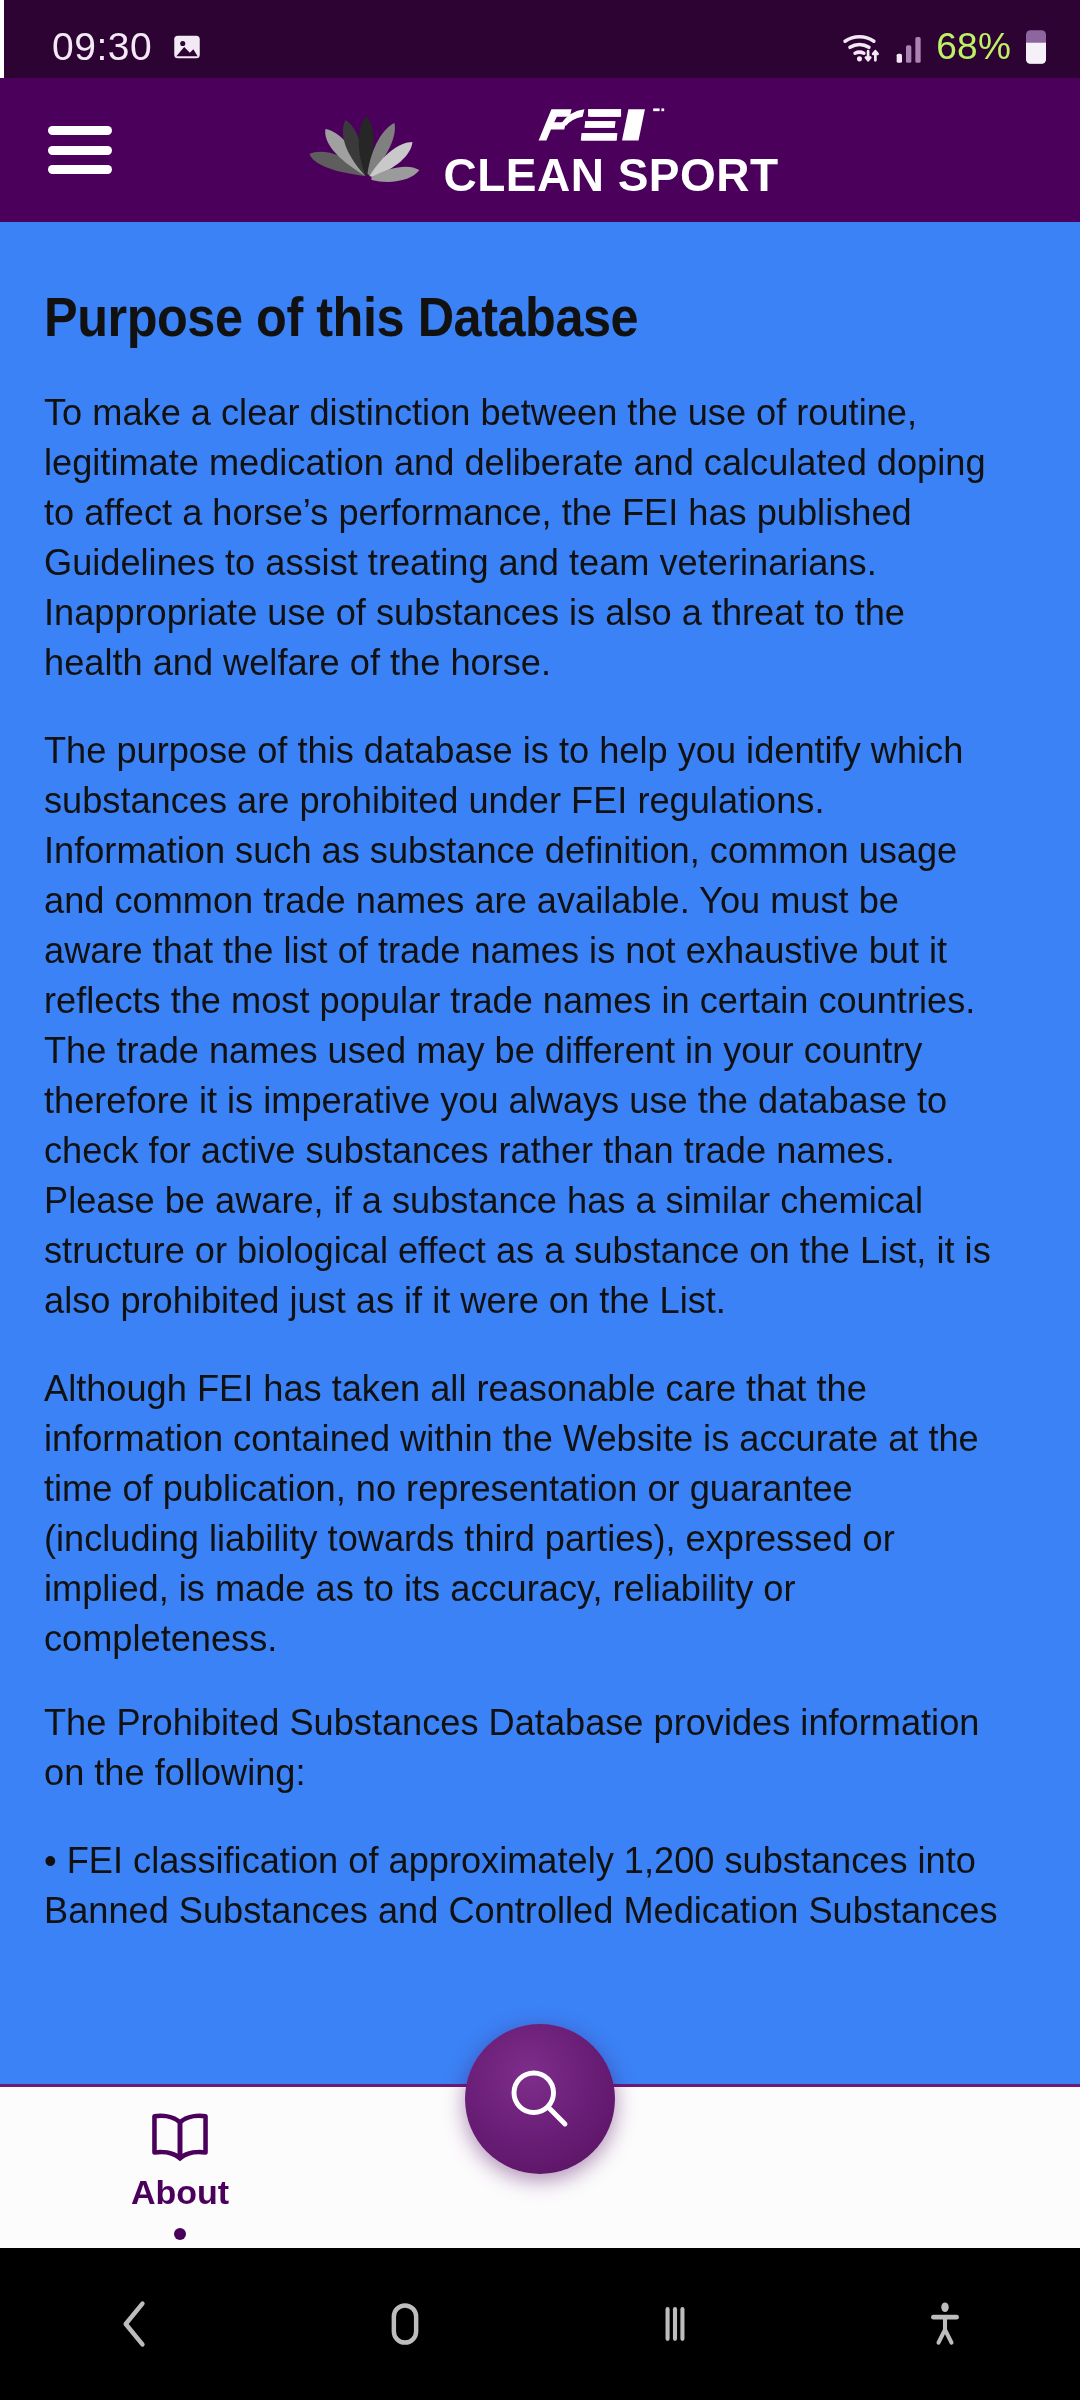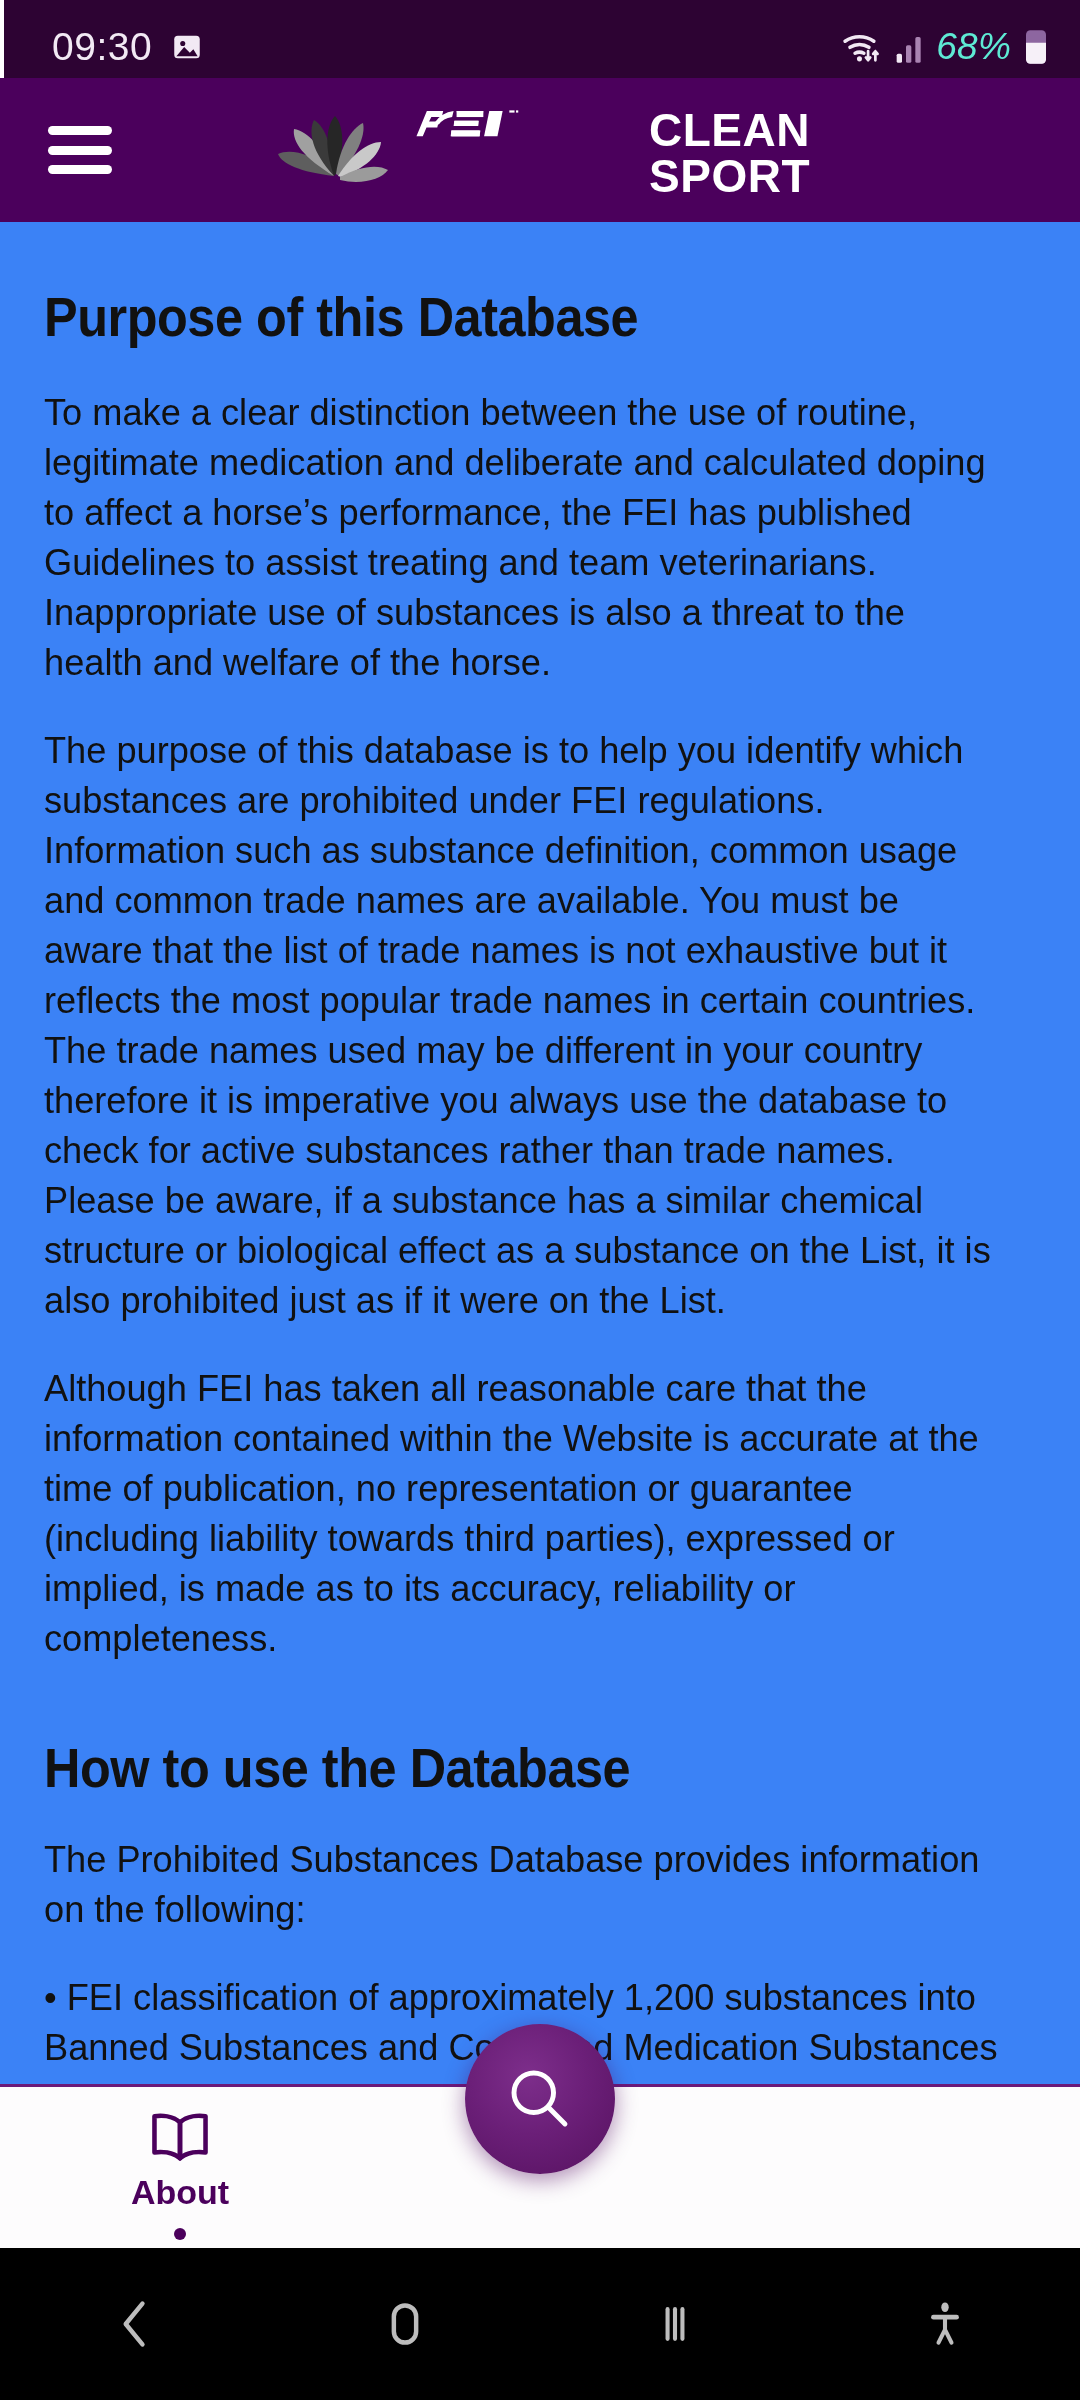--- a/index.html
+++ b/index.html
@@ -14,40 +14,40 @@
   
   .statusbar {
     position:absolute; top:0; left:4px; width:1080px; height:94px;
     background:#2d0333;
     display:flex; align-items:center; justify-content:space-between;
     padding:0 34px 0 48px;
   }
   .sb-left { display:flex; align-items:center; gap:18px; }
   .sb-clock { color:#f2e9f4; font-size:39px; letter-spacing:0.5px; font-weight:400; }
   .sb-right { display:flex; align-items:center; gap:11px; }
-  .sb-pct { color:#5eead4; font-size:37px; font-weight:400; letter-spacing:0.2px;font-style:italic; }
+  .sb-pct { color:#bef264; font-size:37px; font-weight:400; letter-spacing:0.2px; }
 
   
   .appbar {
     position:absolute; top:78px; left:0; width:1080px; height:144px;
     background:#4b005c;
     display:flex; align-items:center;
   }
   .hamburger {
     position:absolute; left:48px; top:50%; transform:translateY(-50%);
     width:64px; height:48px; display:flex; flex-direction:column;
     justify-content:space-between; cursor:pointer;
   }
   .hamburger span { display:block; height:9px; background:#ffffff; border-radius:5px; width:100%; }
   .brand {
     position:absolute; left:50%; transform:translateX(-50%);
     display:flex; align-items:center; gap:14px;
   }
   .brand-mark { width:128px; height:96px; flex:none; }
-  .brand-text { display:flex; flex-direction:row; line-height:1;text-align:right; }
+  .brand-text { display:flex; flex-direction:column; line-height:1; }
   .brand-fei { height:44px; }
   .brand-clean {
     color:#fff; font-size:46px; font-weight:700; letter-spacing:0.5px;
     font-family:"Liberation Sans", sans-serif; margin-top:6px;
   }
 
   .header-shadow {
     position:absolute; top:222px; left:0; width:1080px; height:22px;
     background:linear-gradient(to bottom, rgba(60,30,60,0.22), rgba(255,255,255,0));
     pointer-events:none;
@@ -189,23 +189,20 @@
   </div>
   <div class="header-shadow"></div>
 
   <div class="content">
     <div class="h1-wrap-1">
       <h1 class="section">Purpose of this Database</h1>
     </div>
     <p class="body">To make a clear distinction between the use of routine, legitimate medication and deliberate and calculated doping to affect a horse’s performance, the FEI has published Guidelines to assist treating and team veterinarians. Inappropriate use of substances is also a threat to the health and welfare of the horse.</p>
     <p class="body">The purpose of this database is to help you identify which substances are prohibited under FEI regulations. Information such as substance definition, common usage and common trade names are available. You must be aware that the list of trade names is not exhaustive but it reflects the most popular trade names in certain countries. The trade names used may be different in your country therefore it is imperative you always use the database to check for active substances rather than trade names. Please be aware, if a substance has a similar chemical structure or biological effect as a substance on the List, it is also prohibited just as if it were on the List.</p>
     <p class="body">Although FEI has taken all reasonable care that the information contained within the Website is accurate at the time of publication, no representation or guarantee (including liability towards third parties), expressed or implied, is made as to its accuracy, reliability or completeness.</p>
-    <div class="h1-wrap-2">
-      <h1 class="section">How to use the Database</h1>
-    </div>
     <p class="body tight">The Prohibited Substances Database provides information on the following:</p>
     <p class="bullet">• FEI classification of approximately 1,200 substances into Banned Substances and Controlled Medication Substances</p>
   </div>
 
   <div class="bottomnav">
     <div class="navitem nav-about">
       <svg width="62" height="54" viewBox="0 0 34 28">
         <path d="M17 6.5 C 13 3 7 2.6 3 3.2 V23 c4 -0.6 10 -0.2 14 3.2 V6.5 Z" fill="none" stroke="#4b005c" stroke-width="2.5" stroke-linejoin="round"></path>
         <path d="M17 6.5 C 21 3 27 2.6 31 3.2 V23 c-4 -0.6 -10 -0.2 -14 3.2 V6.5 Z" fill="none" stroke="#4b005c" stroke-width="2.5" stroke-linejoin="round"></path>
       </svg>

